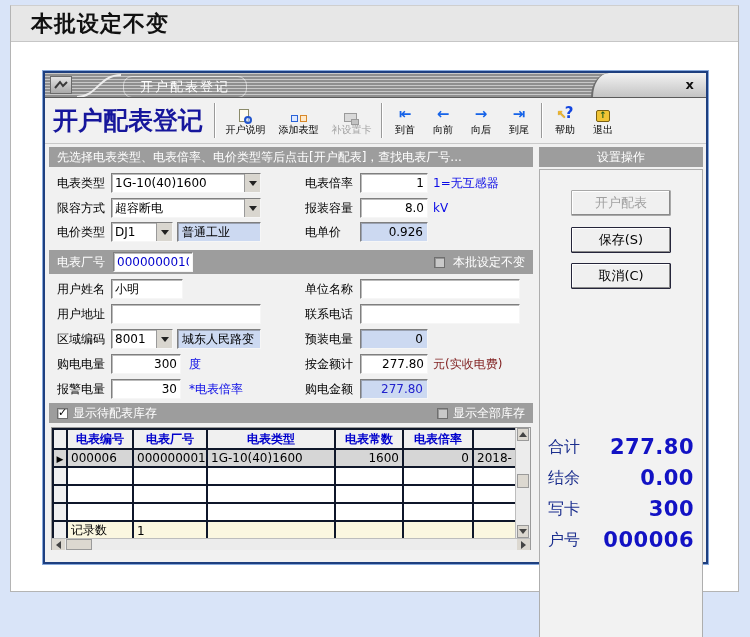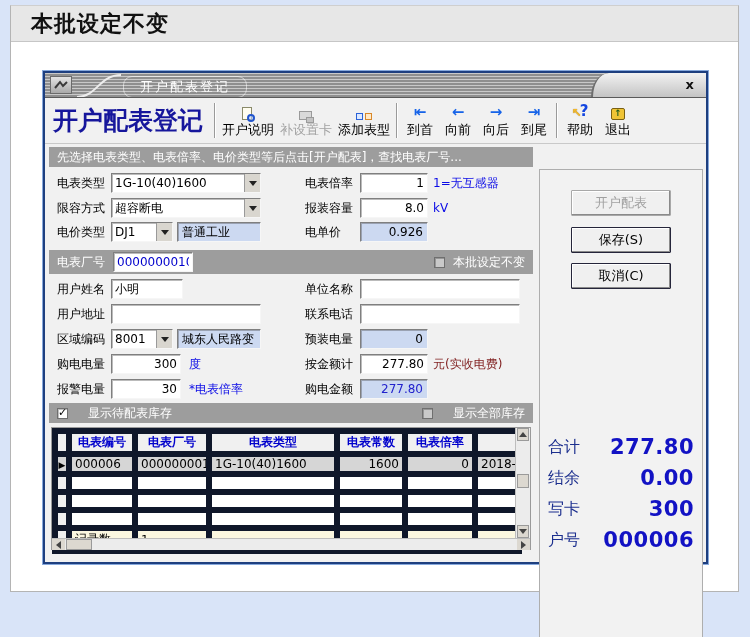--- a/index.html
+++ b/index.html
@@ -62,21 +62,21 @@
     font-family:"DejaVu Serif","Liberation Serif",serif;
     font-size:25px; font-weight:bold; color:#16169c;
     display:flex; align-items:center; padding:0 8px 0 6px;
   }
   .tb-sep { width:2px; border-left:1px solid #9a9a9a; border-right:1px solid #fff; margin:4px 3px; }
   .tbtn {
     display:flex; flex-direction:column; align-items:center; justify-content:center;
     min-width:53px; padding:1px 3px; gap:1px; color:#000;
   }
   .tbtn.nav { min-width:38px; }
-  .tbtn .tlbl { font-size:13px; white-space:nowrap; }
+  .tbtn .tlbl { font-size:10px; white-space:nowrap; }
   .tbtn.disabled .tlbl { color:#a3a3a3; }
   .ico { height:17px; display:flex; align-items:flex-end; justify-content:center; }
   .nav-glyph { color:#1663e8; font-weight:bold; font-size:15px; line-height:16px; }
   
   .pg { width:10px; height:13px; background:#fffdf0; border:1px solid #8a8a6a; display:inline-block; }
   .lens { width:8px; height:8px; border:2px solid #2255cc; border-radius:50%; display:inline-block; margin-left:-5px; margin-bottom:-2px; background:rgba(190,210,250,.6); }
   .crd1 { width:13px; height:9px; background:#d9d9d9; border:1px solid #9a9a9a; display:inline-block; }
   .crd2 { width:8px; height:6px; background:#c3c3c3; border:1px solid #9a9a9a; display:inline-block; margin-left:-6px; margin-bottom:-3px; }
   .bx { width:7px; height:7px; border:1px solid #2a62d8; background:#dce8ff; display:inline-block; }
   .bx.orange { border-color:#d8882a; background:#ffe9c8; margin-left:2px; }
@@ -111,30 +111,30 @@
   .ro.bluetext { color:#2222cc; }
   .combo { display:flex; }
   .combo .cval { flex:1; padding:0 3px; line-height:18px; overflow:hidden; white-space:nowrap; }
   .combo .dd { width:16px; background:#d9d6cf; border-left:1px solid #9a9a9a; display:flex; align-items:center; justify-content:center; }
   .combo .dd::after { content:""; border:4px solid transparent; border-top:5px solid #222; margin-top:5px; }
   .hint { position:absolute; left:384px; line-height:20px; color:#0a0ae6; white-space:nowrap; }
   .hint.red { color:#7f1d1d; }
   .hint-l { position:absolute; left:140px; line-height:20px; color:#0a0ae6; white-space:nowrap; }
   
   .factory-bar { position:absolute; left:0; top:81px; width:484px; height:24px; padding:0 8px; gap:8px; }
-  .stock-bar { position:absolute; left:0; top:234px; width:484px; height:20px; padding:0 8px; gap:20px; }
+  .stock-bar { position:absolute; left:0; top:234px; width:484px; height:20px; padding:0 8px; gap:5px; }
   .spacer { flex:1; }
   .cb { width:11px; height:11px; background:#fff; border:1px solid #6f6f6f; box-shadow:inset 1px 1px 0 rgba(0,0,0,.25); position:relative; display:inline-block; flex:none; }
   .cb.checked::after { content:"✓"; position:absolute; top:-3px; left:0px; font-size:11px; font-weight:bold; color:#000; }
   .cb.dim { background:#c9c9c9; }
 
   
   .tablebox { position:absolute; left:2px; top:258px; width:480px; height:123px; background:#fff; border:1px solid #9a9a9a; }
   table.grid { border-collapse:collapse; table-layout:fixed; width:464px; background:#fff; }
-  .grid th, .grid td { border:6px solid #0f172a; font-size:12px; font-weight:normal; padding:0 3px; overflow:hidden; white-space:nowrap; height:18px; }
+  .grid th, .grid td { border:2px solid #0f172a; font-size:12px; font-weight:normal; padding:0 3px; overflow:hidden; white-space:nowrap; height:18px; }
   .grid th { height:20px; background:#f0f0f0; color:#0000cc; font-weight:bold; text-align:center; border-bottom:1px solid #9a9a9a; }
   .grid .sel { width:14px; background:#f0f0f0; padding:0; text-align:center; }
   .grow.cur td { background:#d6d6d6; }
   .grid td.tr { text-align:right; }
   .marker { font-size:9px; color:#000; }
   .gfoot td { background:#fbf7e0; }
   .vscroll { position:absolute; right:0; top:0; width:15px; height:110px; background:#ececec; border-left:1px solid #bdbdbd; }
   .varrow { position:absolute; left:1px; width:12px; height:13px; background:#dcd8d0; border:1px solid #9a9a9a; display:flex; align-items:center; justify-content:center; }
   .varrow.up { top:0; } .varrow.down { bottom:0; }
   .varrow.up::after { content:""; border:4px solid transparent; border-bottom:5px solid #444; margin-bottom:4px; }
@@ -191,34 +191,34 @@
       <div class="tb-heading">开户配表登记</div>
       <div class="tb-sep"></div>
 
       <div class="tbtn">
         <span class="ico">
             <span class="pg"></span>
             <span class="lens"></span>
           </span>
         <span class="tlbl">开户说明</span>
       </div>
+      <div class="tbtn">
+        <span class="ico">
+            <span class="bx"></span>
+            <span class="bx orange"></span>
+          </span>
+        <span class="tlbl">添加表型</span>
+      </div>
       <div class="tbtn disabled">
         <span class="ico">
             <span class="crd1"></span>
             <span class="crd2"></span>
           </span>
         <span class="tlbl">补设置卡</span>
       </div>
-      <div class="tbtn">
-        <span class="ico">
-            <span class="bx"></span>
-            <span class="bx orange"></span>
-          </span>
-        <span class="tlbl">添加表型</span>
-      </div>
 
       <div class="tb-sep"></div>
 
       <div class="tbtn nav">
         <span class="ico nav-glyph">⇤</span>
         <span class="tlbl">到首</span>
       </div>
       <div class="tbtn nav">
         <span class="ico nav-glyph">←</span>
         <span class="tlbl">向前</span>
@@ -244,20 +244,23 @@
       <div class="tbtn nav">
         <span class="ico">
             <span class="exit-box">↑</span>
           </span>
         <span class="tlbl">退出</span>
       </div>
     </div>
 
     <div class="bar status-left">
       <span>先选择电表类型、电表倍率、电价类型等后点击[开户配表]，查找电表厂号...</span>
+    </div>
+    <div class="bar panel-title-bar">
+      <span>设置操作</span>
     </div>
 
     <div class="form">
 
       <div class="row r1">
         <span class="lbl l-l">电表类型</span>
         <div class="combo pos-fl w150">
           <span class="cval">1G-10(40)1600</span>
           <span class="dd"></span>
         </div>

